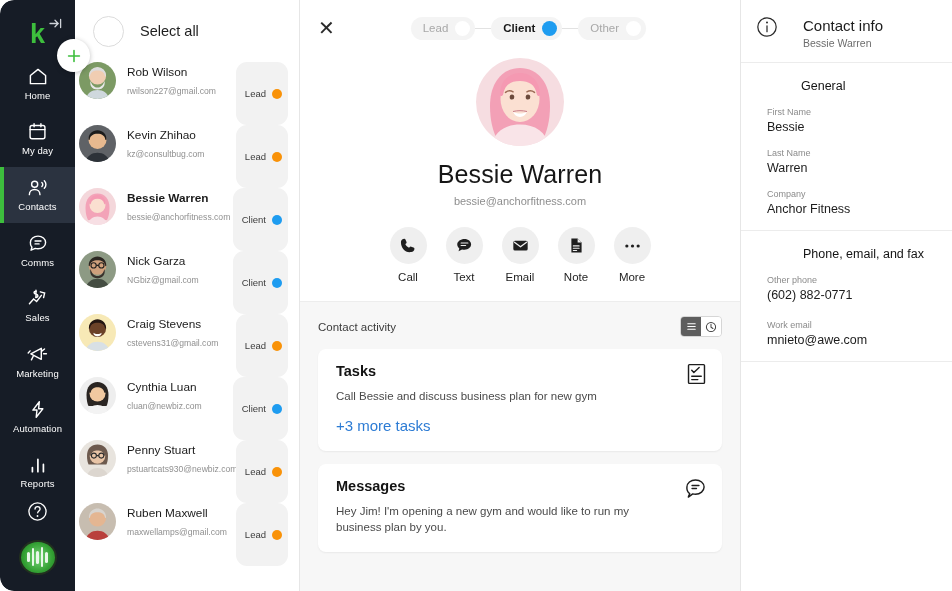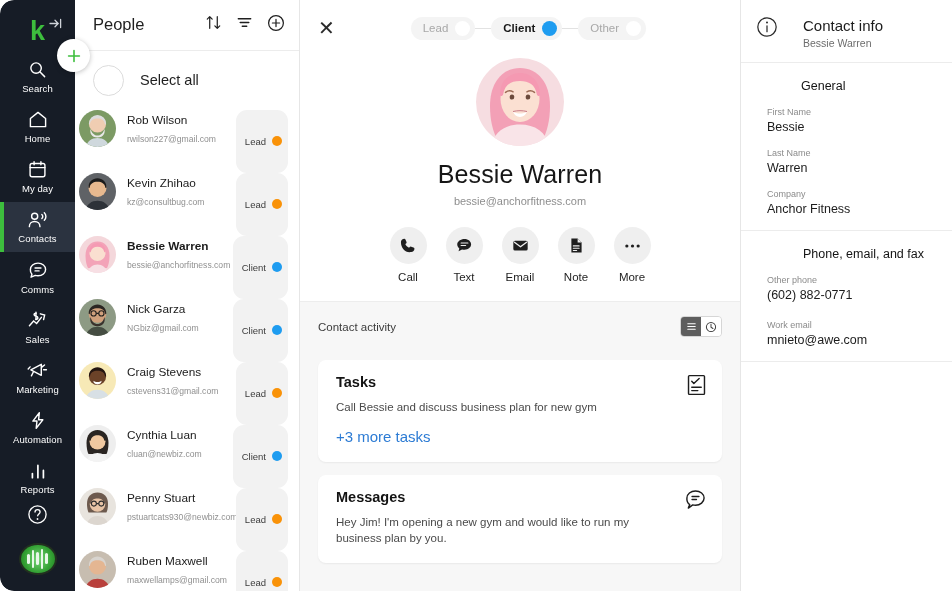--- a/index.html
+++ b/index.html
@@ -137,21 +137,21 @@
   .act-ico {
     width: 37px; height: 37px; border-radius: 50%; background: #efefef;
     display: flex; align-items: center; justify-content: center; color: #1f1f1f;
   }
   .act-lbl { font-size: 11.5px; color: #1f1f1f; }
 
   .activity {
     margin-top: 18px; flex: 1 1 auto; background: #f7f7f7;
     border-top: 1px solid #ededed; padding: 14px 18px 0 18px; min-height: 0;
   }
-  .activity-head { display: flex; align-items: center; margin-bottom: 23px; }
+  .activity-head { display: flex; align-items: center; margin-bottom: 12px; }
   .activity-title { font-size: 11.5px; color: #3c3c3c; }
   .view-toggle { margin-left: auto; display: flex; border-radius: 4px; overflow: hidden; border: 1px solid #d6d6d6; }
   .vt { width: 20px; height: 19px; display: flex; align-items: center; justify-content: center; }
   .vt.on { background: #5e5e5e; color: #fff; }
   .vt.off { background: #ffffff; color: #444; }
   .card {
     background: #ffffff; border-radius: 8px; padding: 14px 18px 16px 18px;
     margin-bottom: 13px; box-shadow: 0 1px 2px rgba(0,0,0,.06);
     position: relative;
   }
@@ -193,29 +193,20 @@
           <path d="M1 5.5h8M6 2.2l3.2 3.3L6 8.8M11.6 1.5v8" stroke-linecap="round"></path>
         </svg>
       </span>
       <div class="add-fab">
         <svg width="14" height="14" viewBox="0 0 14 14" stroke="#3dbe3d" stroke-width="1.6" stroke-linecap="round">
           <path d="M7 1.6v10.8M1.6 7h10.8"></path>
         </svg>
       </div>
     </div>
 
-    <div class="nav-item">
-      <span>
-        <svg width="19" height="19" viewBox="0 0 20 20" fill="none" stroke="#fff" stroke-width="1.5">
-          <circle cx="8.5" cy="8.5" r="5.5"></circle>
-            <path d="M12.7 12.7L17.5 17.5" stroke-linecap="round"></path>
-        </svg>
-      </span>
-      <span class="nav-label">Search</span>
-    </div>
 
     <div class="nav-item">
       <span>
         <svg width="20" height="19" viewBox="0 0 21 20" fill="none" stroke="#fff" stroke-width="1.5" stroke-linejoin="round">
           <path d="M2.5 9L10.5 2.5L18.5 9v8.5h-16V9z"></path>
         </svg>
       </span>
       <span class="nav-label">Home</span>
     </div>
 
@@ -303,42 +294,20 @@
     <div class="nav-logo">
       <i></i>
         <i></i>
         <i></i>
         <i></i>
         <i></i>
     </div>
   </div>
 
   <div class="people">
-    <div class="people-head">
-      <span class="people-title">People</span>
-      <div class="people-tools">
-        <span>
-          <svg width="17" height="17" viewBox="0 0 18 18" fill="none" stroke="#1f1f1f" stroke-width="1.3" stroke-linecap="round" stroke-linejoin="round">
-            <path d="M5 15.2V2.8M2.4 5.4L5 2.8l2.6 2.6"></path>
-            <path d="M13 2.8v12.4M10.4 12.6l2.6 2.6 2.6-2.6"></path>
-          </svg>
-        </span>
-        <span>
-          <svg width="17" height="17" viewBox="0 0 18 18" stroke="#1f1f1f" stroke-width="1.4" stroke-linecap="round">
-            <path d="M2.4 5h13.2M4.4 9h9.2M6.6 13h4.8"></path>
-          </svg>
-        </span>
-        <span>
-          <svg width="18" height="18" viewBox="0 0 19 19" fill="none" stroke="#1f1f1f" stroke-width="1.3">
-            <circle cx="9.5" cy="9.5" r="7.8"></circle>
-            <path d="M9.5 5.7v7.6M5.7 9.5h7.6" stroke-linecap="round"></path>
-          </svg>
-        </span>
-      </div>
-    </div>
 
     <div class="select-all">
       <span class="circle-check"></span>
       <span class="select-all-label">Select all</span>
     </div>
 
     <div class="contact-rows">
 
       <div class="crow">
         <span class="avatar-sm">

